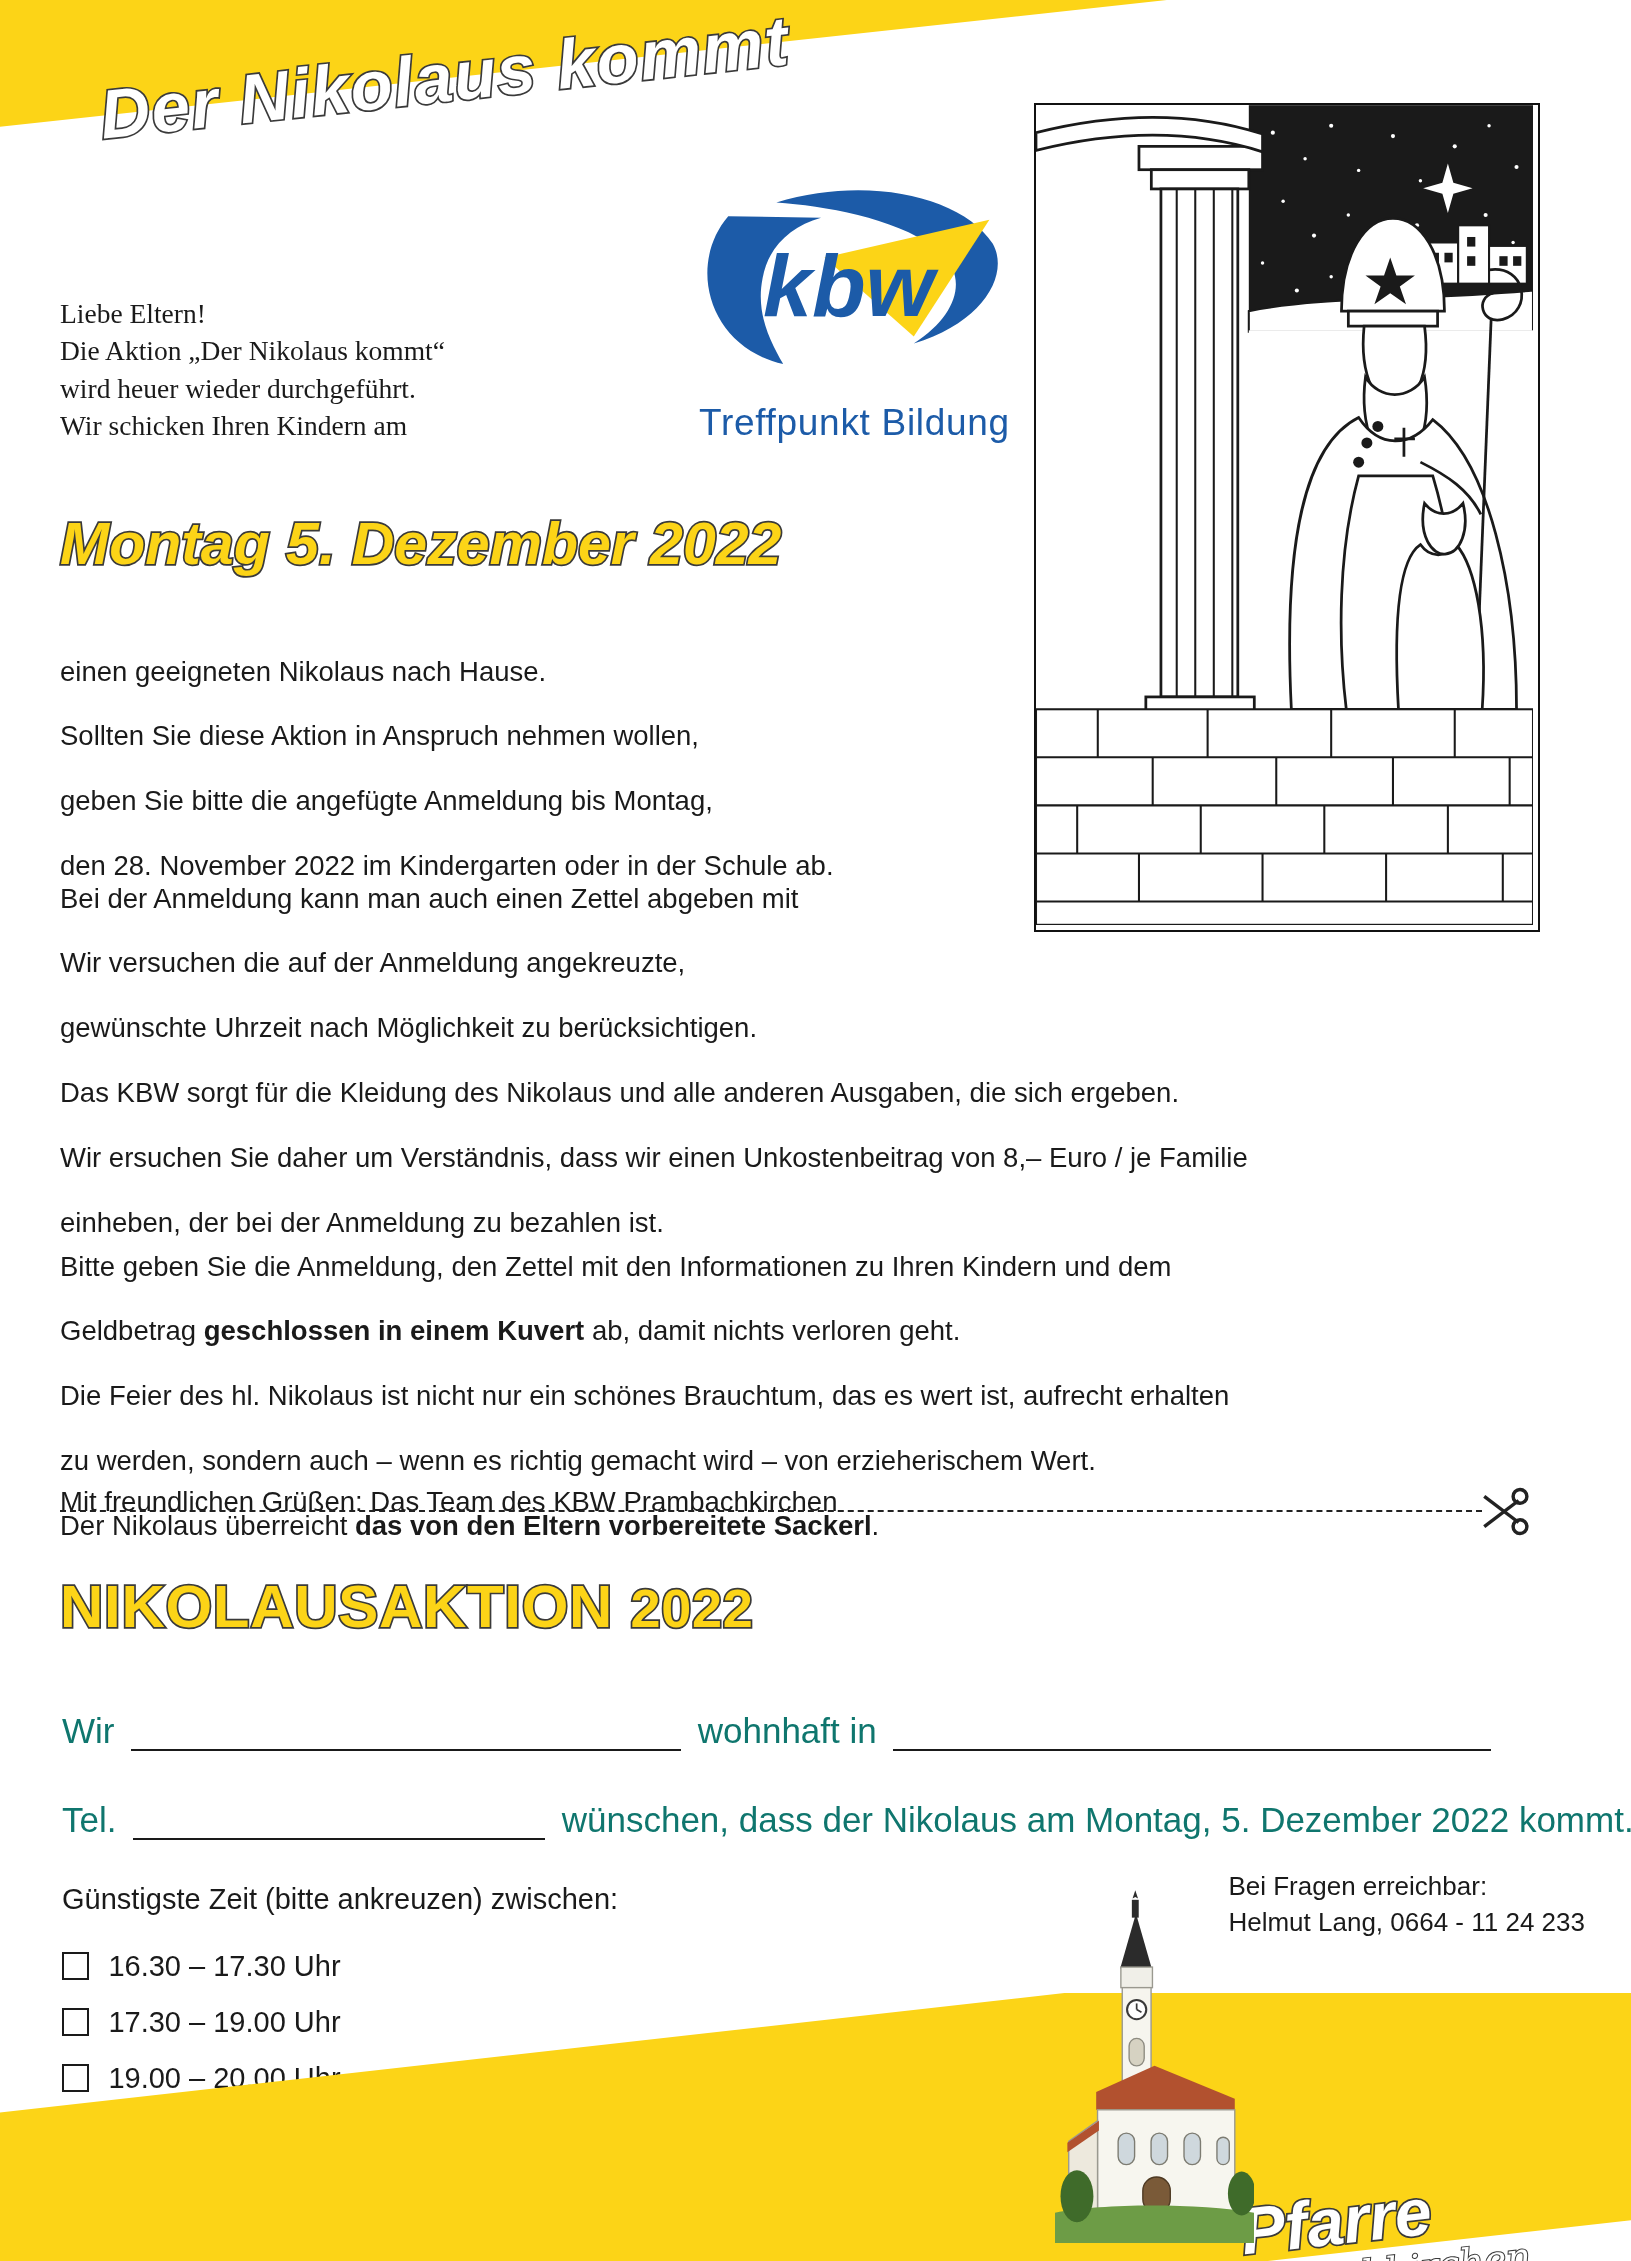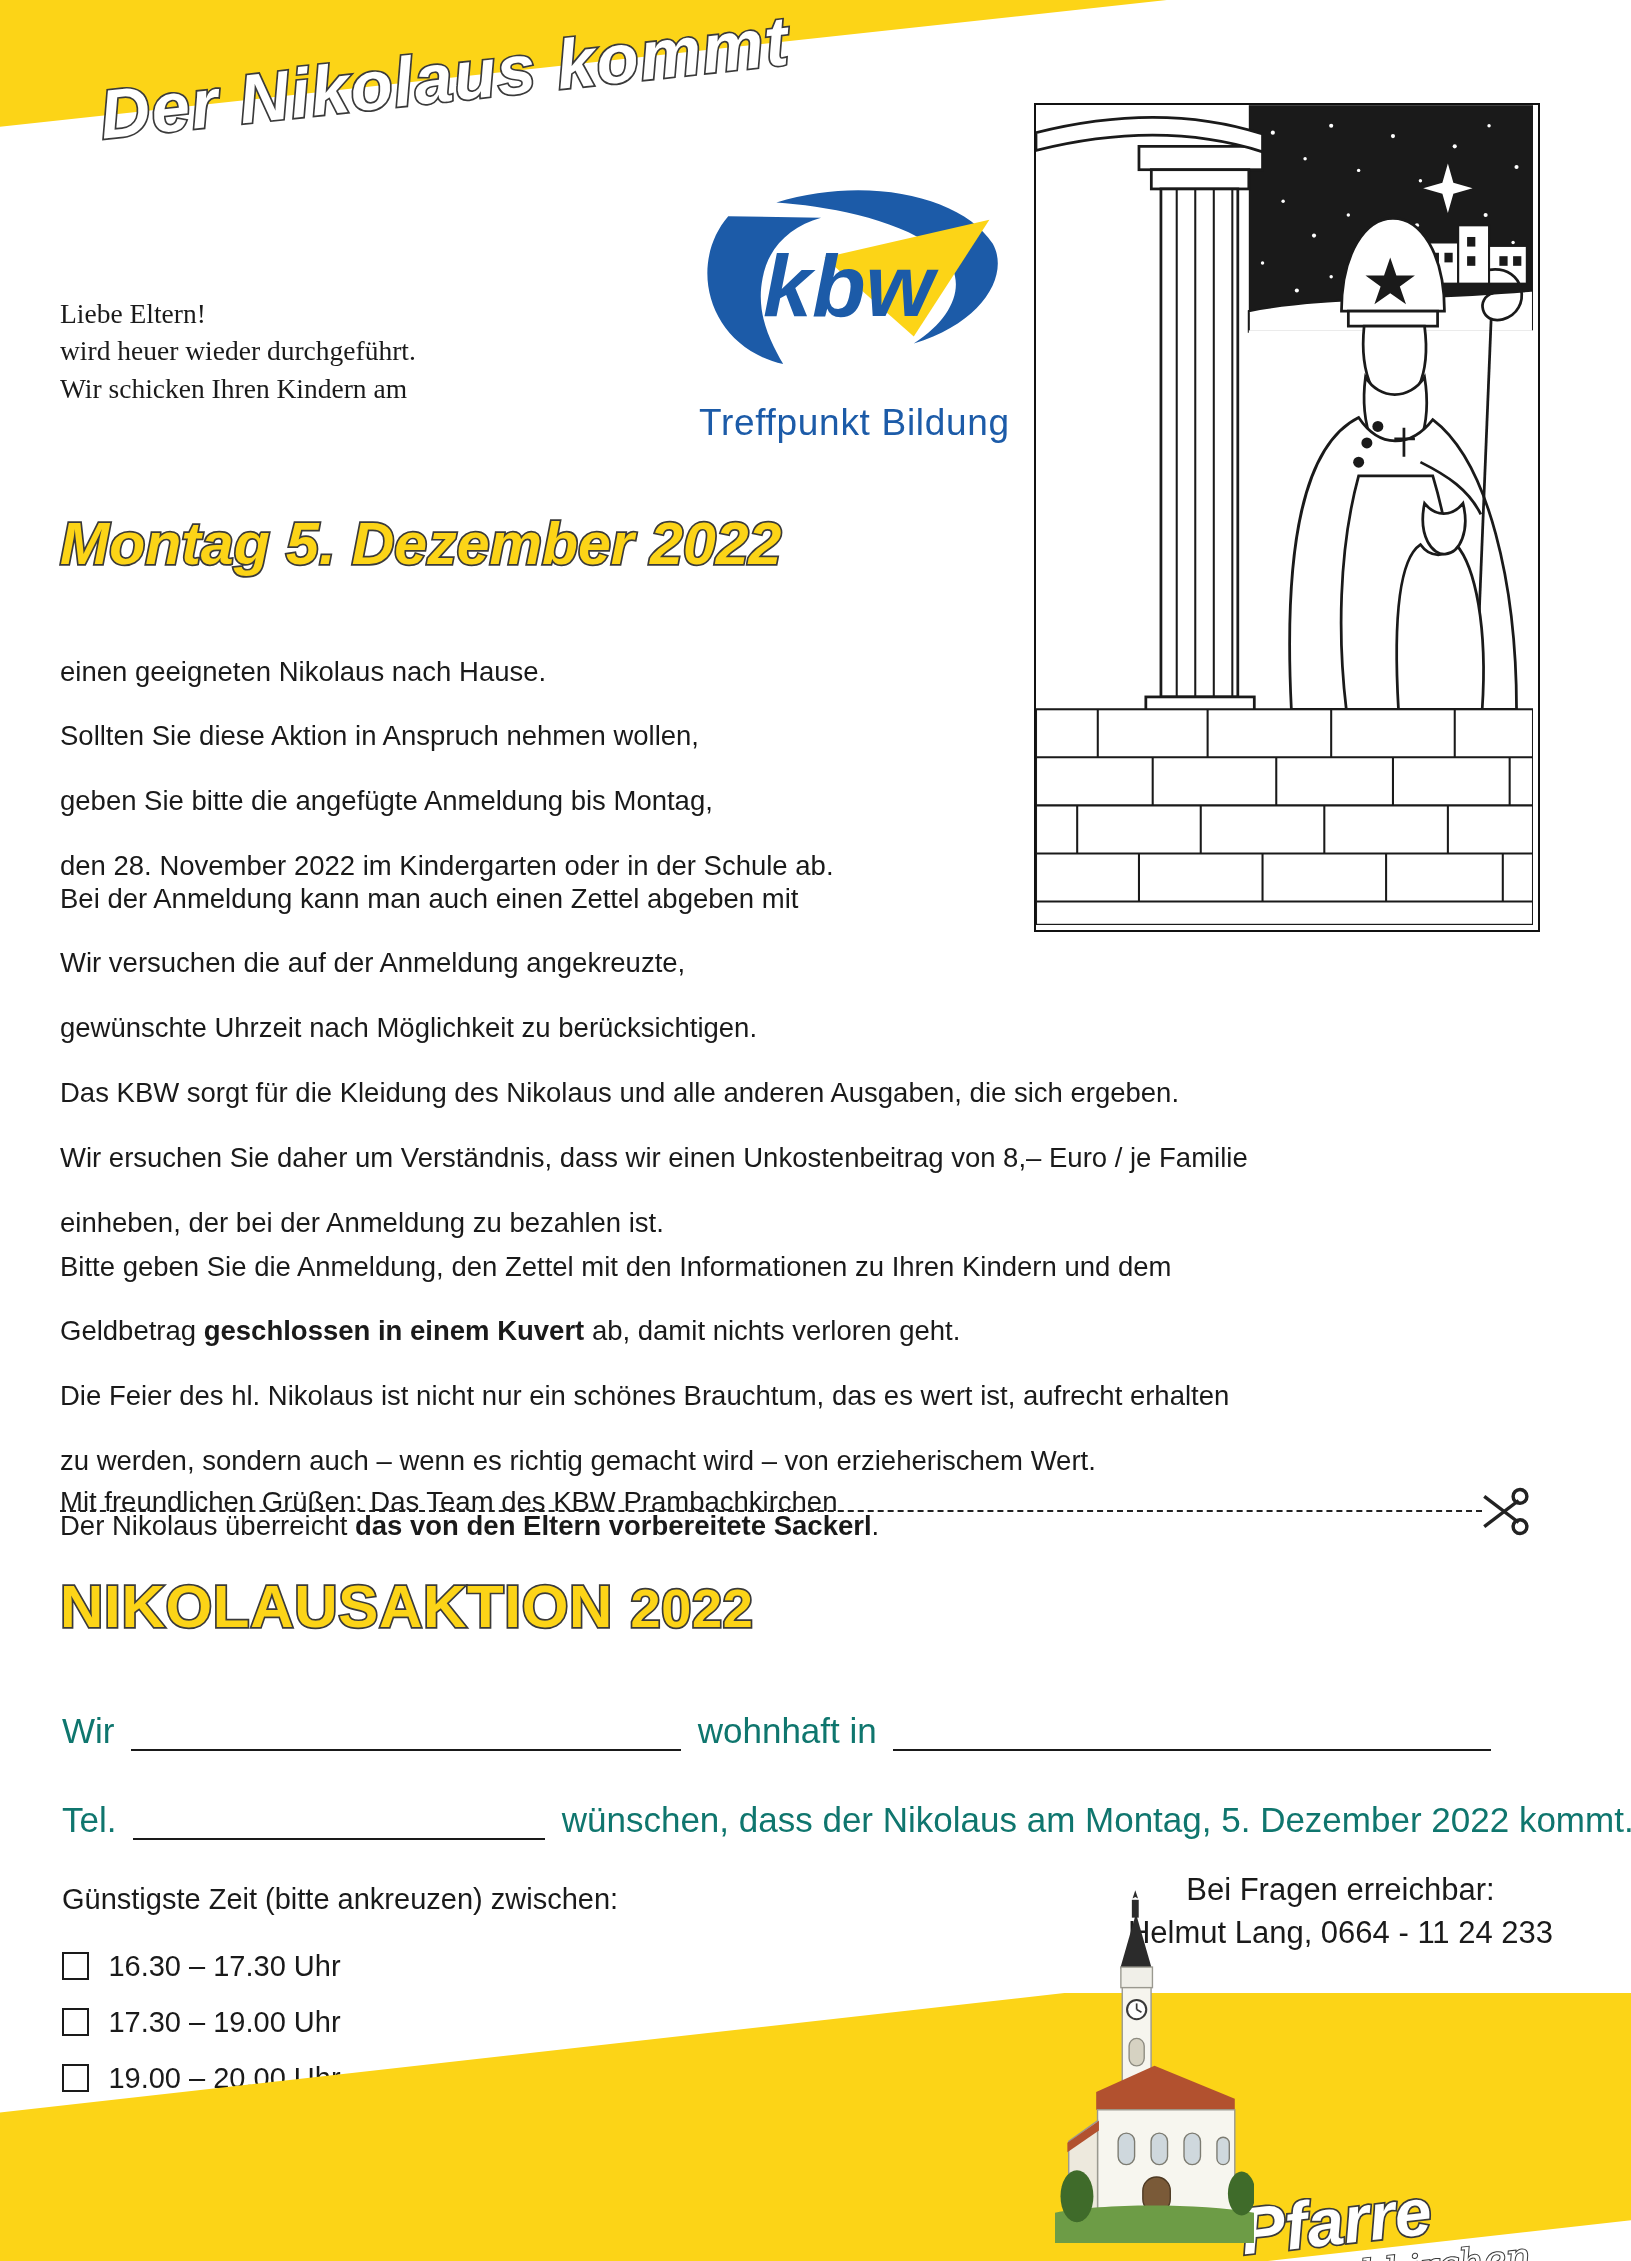--- a/index.html
+++ b/index.html
@@ -212,24 +212,24 @@
   }
   .checkbox {
     width: 23.4px;
     height: 23.4px;
     border: 2.1px solid #1a1a1a;
     margin-right: 19px;
   }
 
   .contact {
     position: absolute;
-    right: 78px;
+    right: 46px;
     top: 1868px;
-    text-align: center;
-    font-size: 31px;
+    text-align: left;
+    font-size: 26px;
     line-height: 1.4;
     color: #1a1a1a;
   }
 
   
   .bottom-banner {
     position: absolute;
     left: 0;
     top: 1993px;
     width: 1631px;
@@ -400,20 +400,21 @@
       <path d="M90 880 L90 950 M250 880 L250 950 M430 880 L430 950 M610 880 L610 950"></path>
       <path d="M170 950 L170 1020 M350 950 L350 1020 M520 950 L520 1020 M690 950 L690 1020"></path>
       <path d="M60 1020 L60 1090 M240 1020 L240 1090 M420 1020 L420 1090 M600 1020 L600 1090"></path>
       <path d="M150 1090 L150 1160 M330 1090 L330 1160 M510 1090 L510 1160 M680 1090 L680 1160"></path>
     </g>
   </svg>
 </div>
 
 <div class="letter">
   <p>Liebe Eltern!</p>
+  <p>Die Aktion „Der Nikolaus kommt“</p>
   <p>wird heuer wieder durchgeführt.</p>
   <p>Wir schicken Ihren Kindern am</p>
 </div>
 
 <div class="date-headline">Montag 5. Dezember 2022</div>
 
 <div class="para2">
   <p>einen geeigneten Nikolaus nach Hause.</p>
   <p>Sollten Sie diese Aktion in Anspruch nehmen wollen,</p>
   <p>geben Sie bitte die angefügte Anmeldung bis Montag,</p>

